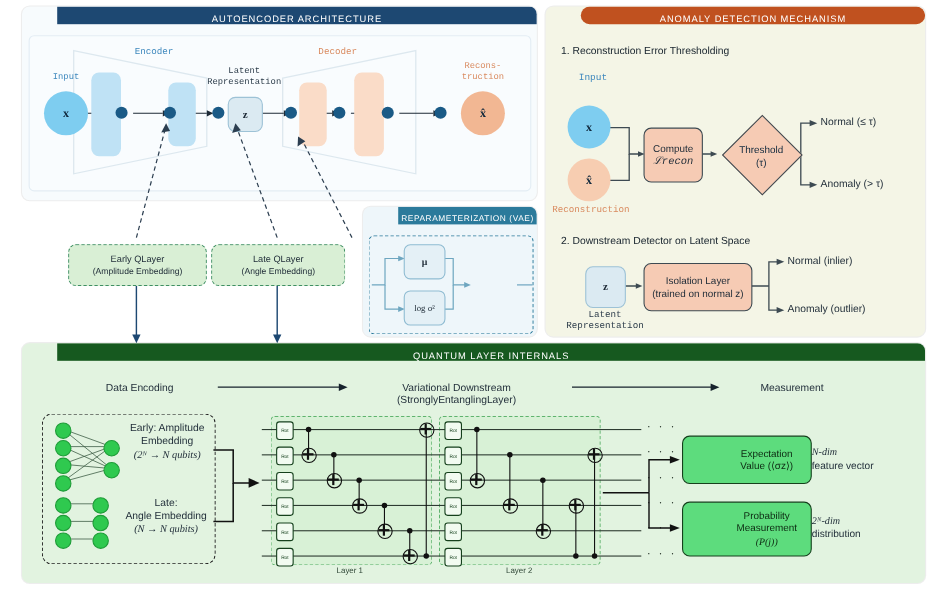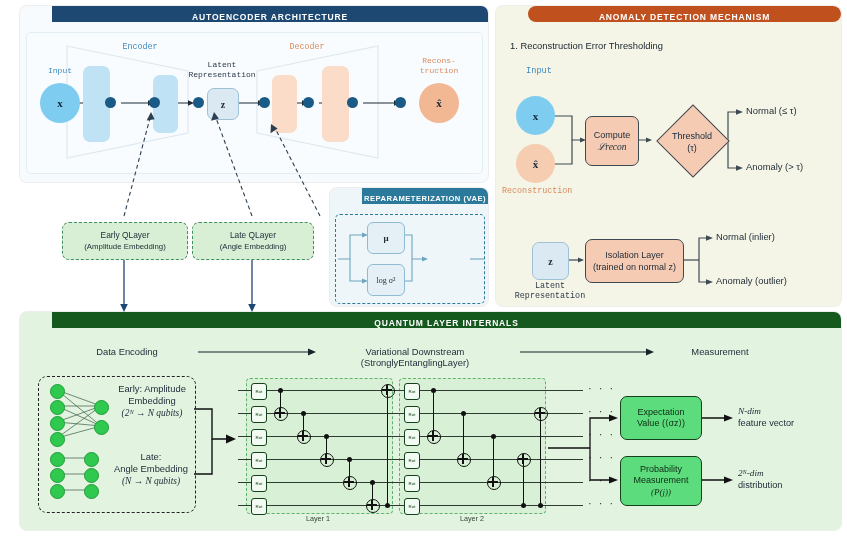--- a/index.html
+++ b/index.html
@@ -2,21 +2,21 @@
 <html><head>
 <meta charset="utf-8">
 <style>
   html,body{margin:0;padding:0;background:#ffffff;}
   body{width:847px;height:537px;overflow:hidden;
        font-family:"Liberation Sans","DejaVu Sans",sans-serif;
        color:#1d2a36;position:relative;}
   .panel{position:absolute;border-radius:7px;overflow:hidden;
          box-shadow:0 0 0 1px rgba(0,0,0,.07);}
   .phead{height:16px;line-height:22px;text-align:center;color:#fff;
-         font-size:8.5px;letter-spacing:.85px;font-weight:700;margin-left:32px;}
+         font-size:8.5px;letter-spacing:.85px;font-weight:400;margin-left:32px;}
   .pbody{position:absolute;left:0;right:0;top:22px;bottom:0;}
 
   
   #p-ae{left:20px;top:6px;width:468px;height:176px;background:#f7fbfd;}
   #p-ae .phead{background:#1d4872;}
   .inner-card{position:absolute;left:6px;top:4px;width:455px;height:140px;
      background:#f9fcfe;border:1px solid #e3edf4;border-radius:5px;}
   .lyr{position:absolute;border-radius:7px;}
   .node{position:absolute;width:11px;height:11px;border-radius:50%;
         background:#1a5a86;}
@@ -79,21 +79,21 @@
         border:1.2px solid #111;background:transparent;}
   .targ:before,.targ:after{content:"";position:absolute;background:#111;}
   .targ:before{left:4.4px;top:0;width:1.2px;height:9.6px;}
   .targ:after{top:4.4px;left:0;height:1.2px;width:9.6px;}
   .wire{position:absolute;height:1px;background:#2d3b31;}
   .vline{position:absolute;width:1.2px;background:#111;}
   .dots{position:absolute;font-size:11px;letter-spacing:2px;color:#2d3b31;}
   .mbox{position:absolute;background:#5ddc7d;border:1.3px solid #15401c;
         border-radius:7px;display:flex;flex-direction:column;
         align-items:center;justify-content:center;font-size:9px;
-        line-height:11.5px;text-align:center;color:#0d2a12;}
+        line-height:11.5px;text-align:center;color:#0d2a12;padding-left:36px;}
   .mout{position:absolute;font-size:9.2px;line-height:11.5px;}
   svg.ov{position:absolute;left:0;top:0;overflow:visible;pointer-events:none;}
   i.it{font-family:"Liberation Serif","DejaVu Serif",serif;font-style:italic;}
 </style>
 </head>
 <body>
 
 <div class="panel" id="p-ae">
   <div class="phead">AUTOENCODER ARCHITECTURE</div>
   <div class="pbody">
@@ -260,32 +260,33 @@
     <div class="circ" style="left:20px;top:68px;width:39px;height:39px;background:#7ecdf0;color:#10283c;">
       <span>x</span>
     </div>
     <div class="circ" style="left:20px;top:116px;width:39px;height:39px;background:#f7cdb1;color:#10283c;">
       <span>x̂</span>
     </div>
     <div class="cap cap-org" style="left:6px;top:158px;width:70px;font-size:8.4px;">Reconstruction</div>
 
     <div class="pbox" style="left:89px;top:88px;width:52px;height:48px;">
       <span>Compute</span>
-      <span style="font-family:Liberation Serif, serif;font-style:italic;font-size:9.5px;">ℒrecon</span>
+      <span style="font-family:Liberation Mono, monospace;font-style:italic;font-size:9.5px;">ℒrecon</span>
     </div>
 
     <div class="diamond" style="left:171px;top:87px;width:50px;height:50px;"></div>
     <div class="dtext" style="left:158px;top:102px;width:76px;color:#10283c;">
       <span>Threshold</span><br>
       <span>(τ)</span>
     </div>
 
     <div class="olabel" style="left:250px;top:77px;">Normal (≤ τ)</div>
     <div class="olabel" style="left:250px;top:133px;">Anomaly (&gt; τ)</div>
 
+    <div class="sect" style="left:14px;top:185px;">2. Downstream Detector on Latent Space</div>
 
     <div class="zbox" style="left:36px;top:214px;width:35px;height:36px;">
       <span>z</span>
     </div>
     <div class="cap cap-dk" style="left:13px;top:253px;width:82px;font-size:8.4px;">
       <span>Latent</span><br>
       <span>Representation</span>
     </div>
 
     <div class="pbox" style="left:89px;top:211px;width:97px;height:42px;">

